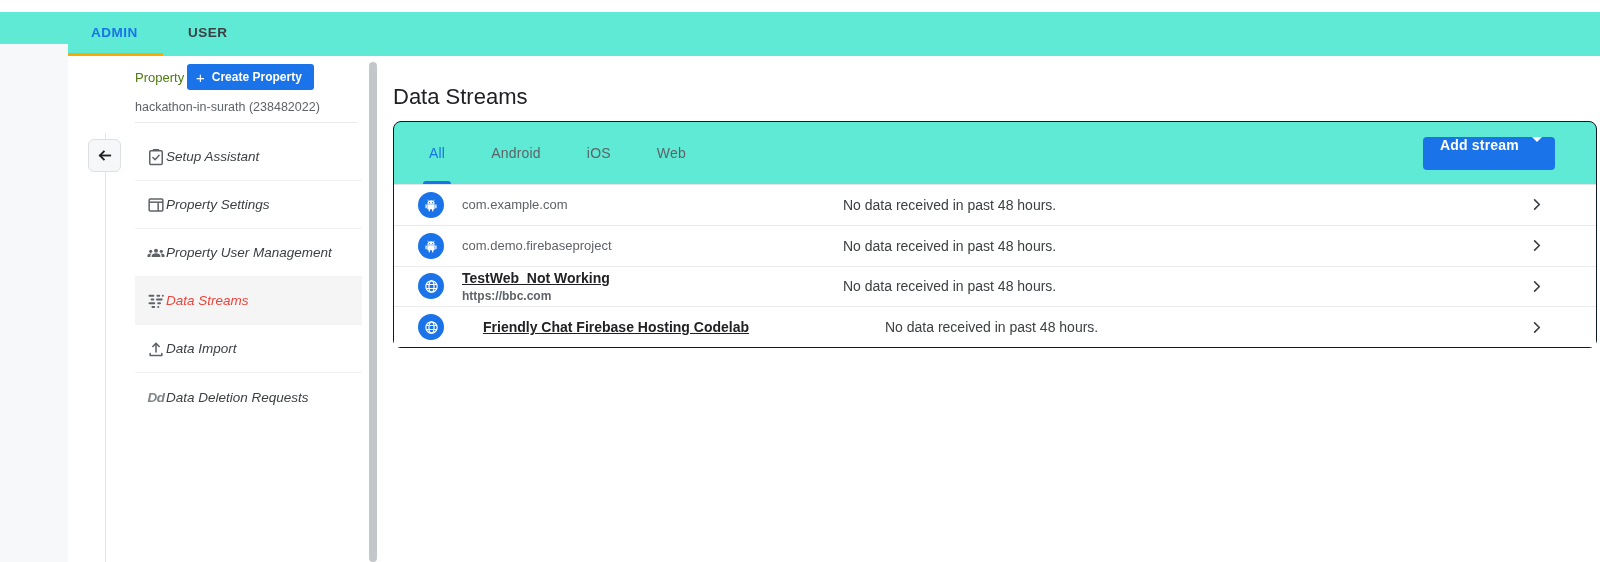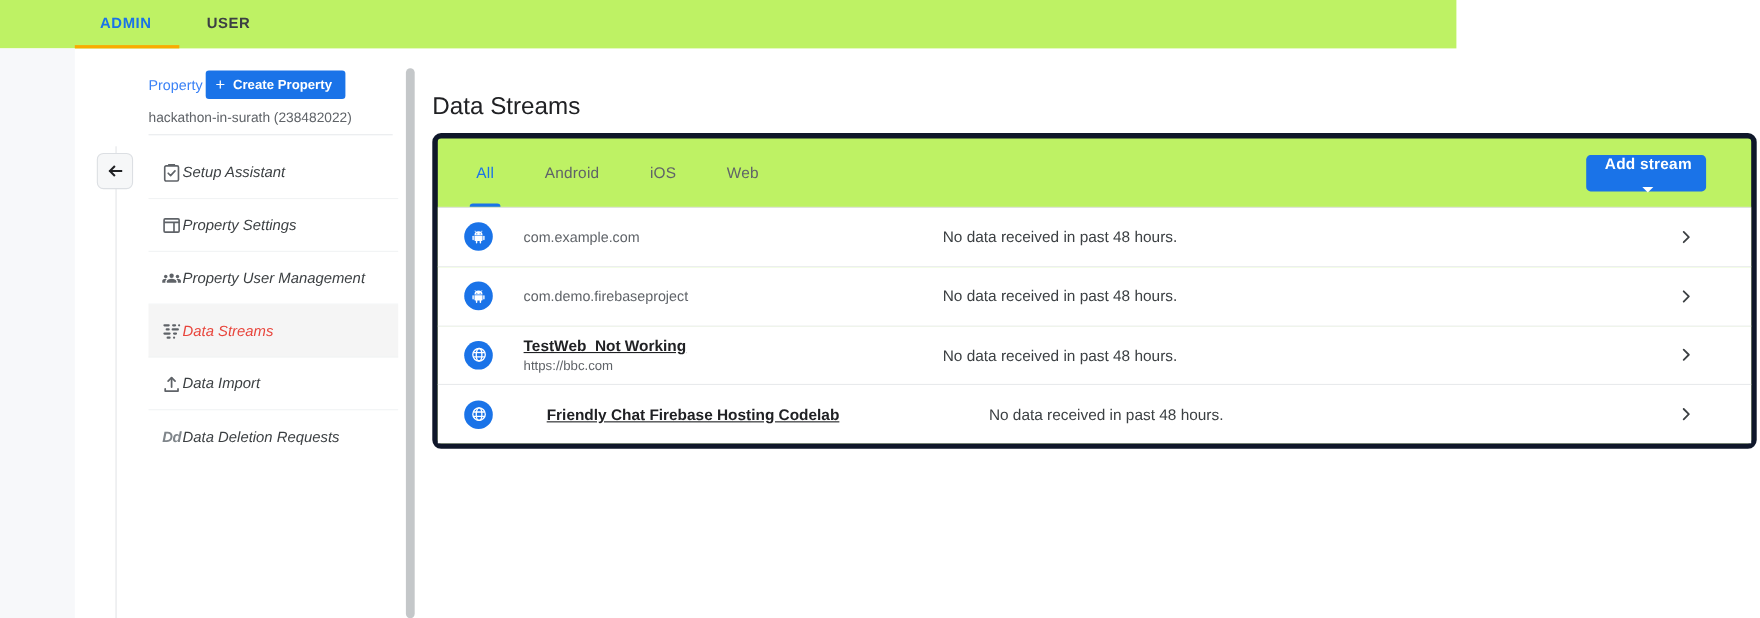--- a/index.html
+++ b/index.html
@@ -6,22 +6,22 @@
   html,body { width:1600px; height:562px; }
   body {
     position: relative;
     font-family: "Liberation Sans", sans-serif;
     background: #ffffff;
     overflow: hidden;
     color: #3c4043;
   }
   
   .topbar {
-    position: absolute; left:0; top:0; width:1324px; height:44px;
-    background:#bef264;
+    position: absolute; left:0; top:12px; width:1600px; height:44px;
+    background:#5eead4;
   }
   .top-tab {
     position:absolute; top:13px; font-size:13.5px; font-weight:700;
     letter-spacing:.5px; cursor:pointer;
   }
   .top-tab.admin { left:91px; color:#1a73e8; }
   .top-tab.user  { left:188px; color:#3c4043;text-align:right; }
   .admin-underline {
     position:absolute; left:68px; top:41px; width:95px; height:3px;
     background:#f9ab00;
@@ -34,21 +34,21 @@
   .v-divider {
     position:absolute; left:105px; top:133px; width:1px; height:429px;
     background:#e3e5e8;
   }
   .back-btn {
     position:absolute; left:88px; top:139px; width:33px; height:33px;
     background:#f6f7f8; border:1px solid #dcdfe3; border-radius:6px;
     display:flex; align-items:center; justify-content:center; cursor:pointer;
   }
   
-  .property-label { position:absolute; left:135px; top:70px; font-size:13px; color:#3b82f6; }
+  .property-label { position:absolute; left:135px; top:70px; font-size:13px; color:#4d7c0f; }
   .create-btn {
     position:absolute; left:187px; top:64px; height:26px;
     background:#1a73e8; color:#fff; border:none; border-radius:3px;
     font-family:"Liberation Sans",sans-serif;
     font-size:12px; font-weight:700; display:flex; align-items:center;
     gap:7px; padding:0 12px 0 9px; cursor:pointer;
   }
   .create-btn .plus { font-size:15px; font-weight:400; line-height:1; }
   .property-name { position:absolute; left:135px; top:100px; font-size:12.5px; color:#5f6368; }
   .sidebar-rule { position:absolute; left:135px; top:122px; width:222px; height:1px; background:#e8eaed; }
@@ -62,22 +62,22 @@
   .menu-item.active { background:#f5f5f5; color:#e8453c; }
   .menu-item .mi { width:20px; height:20px; flex-shrink:0; display:flex; align-items:center; justify-content:center; }
   .dd-glyph { font-size:13.5px; font-weight:700; color:#80868b; letter-spacing:-.5px; }
   .side-scrollbar {
     position:absolute; left:369px; top:62px; width:8px; height:500px;
     background:#c4c7c9; border-radius:4px;
   }
   
   .main-title { position:absolute; left:393px; top:84px; font-size:22px; font-weight:400; color:#202124; }
   .card {
-    position:absolute; left:393px; top:121px; width:1204px; height:287px;
-    background:#bef264; border:5px solid #0f172a; border-radius:8px;
+    position:absolute; left:393px; top:121px; width:1204px; height:227px;
+    background:#5eead4; border:1px solid #0f172a; border-radius:8px;
     display:flex; flex-direction:column;
   }
   .card-header {
     height:63px; flex-shrink:0; border-bottom:1px solid #e1e3e6;
     display:flex; align-items:stretch; padding-left:12px; position:relative;
   }
   .stream-tab {
     padding:0 23px; font-size:14px; letter-spacing:.2px; color:#5f6368;
     display:flex; align-items:center; position:relative; cursor:pointer;
   }
@@ -85,42 +85,41 @@
   .stream-tab.active::after {
     content:""; position:absolute; left:50%; transform:translateX(-50%);
     bottom:0; width:28px; height:3px; background:#1a73e8;
     border-radius:3px 3px 0 0;
   }
   .add-stream {
     position:absolute; right:41px; top:15px; height:33px;
     background:#1a73e8; color:#fff; border:none; border-radius:4px;
     font-family:"Liberation Sans",sans-serif;
     font-size:14px; font-weight:600; letter-spacing:.2px;
-    display:flex; align-items:center; gap:13px; padding:0 13px 0 17px;
+    display:flex; align-items:flex-start; gap:13px; padding:0 13px 0 17px;
     cursor:pointer;
-    flex-direction:column;
   }
   .caret-down {
     width:0; height:0; border-left:5px solid transparent;
     border-right:5px solid transparent; border-top:5px solid #ffffff;
   }
   .rows { flex:1; display:flex; flex-direction:column; }
   .stream-row {
     flex:1; display:flex; align-items:center; padding-left:24px;
     border-bottom:1px solid #e8eaec; cursor:pointer; background:#fff;
   }
   .stream-row:last-child { border-bottom:none;gap:21px; }
   .platform-icon {
     width:26px; height:26px; border-radius:50%; background:#1a73e8;
     flex-shrink:0; display:flex; align-items:center; justify-content:center;
   }
-  .name-col { margin-left:28px; width:381px; }
+  .name-col { margin-left:18px; width:381px; }
   .stream-name { font-size:13px; color:#5f6368; }
   .stream-name.bold { font-size:14px; font-weight:700; color:#202124;text-decoration:underline; }
-  .stream-url { font-size:12px; color:#5f6368; margin-top:3px; }
+  .stream-url { font-size:12px; color:#5f6368; margin-top:3px;font-weight:bold; }
   .stream-status { font-size:14px; color:#3c4043; }
   .row-chevron { margin-left:auto; margin-right:52px; display:flex; }
 </style>
 </head>
 <body>
 
 <div class="topbar">
   <div class="top-tab admin">ADMIN</div>
   <div class="top-tab user">USER</div>
   <div class="admin-underline"></div>

